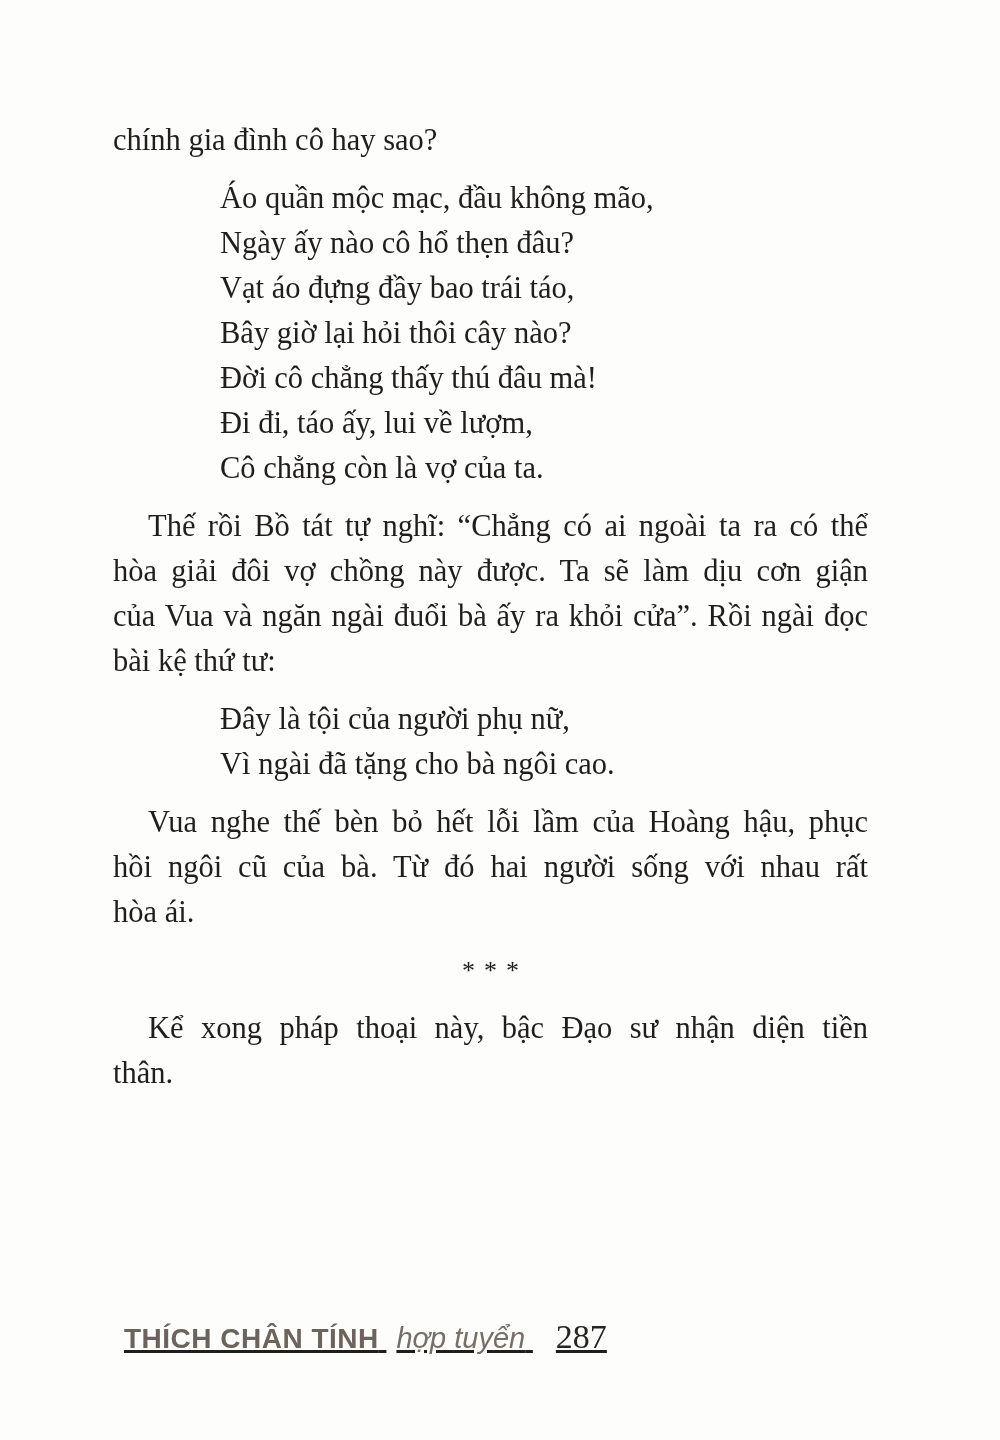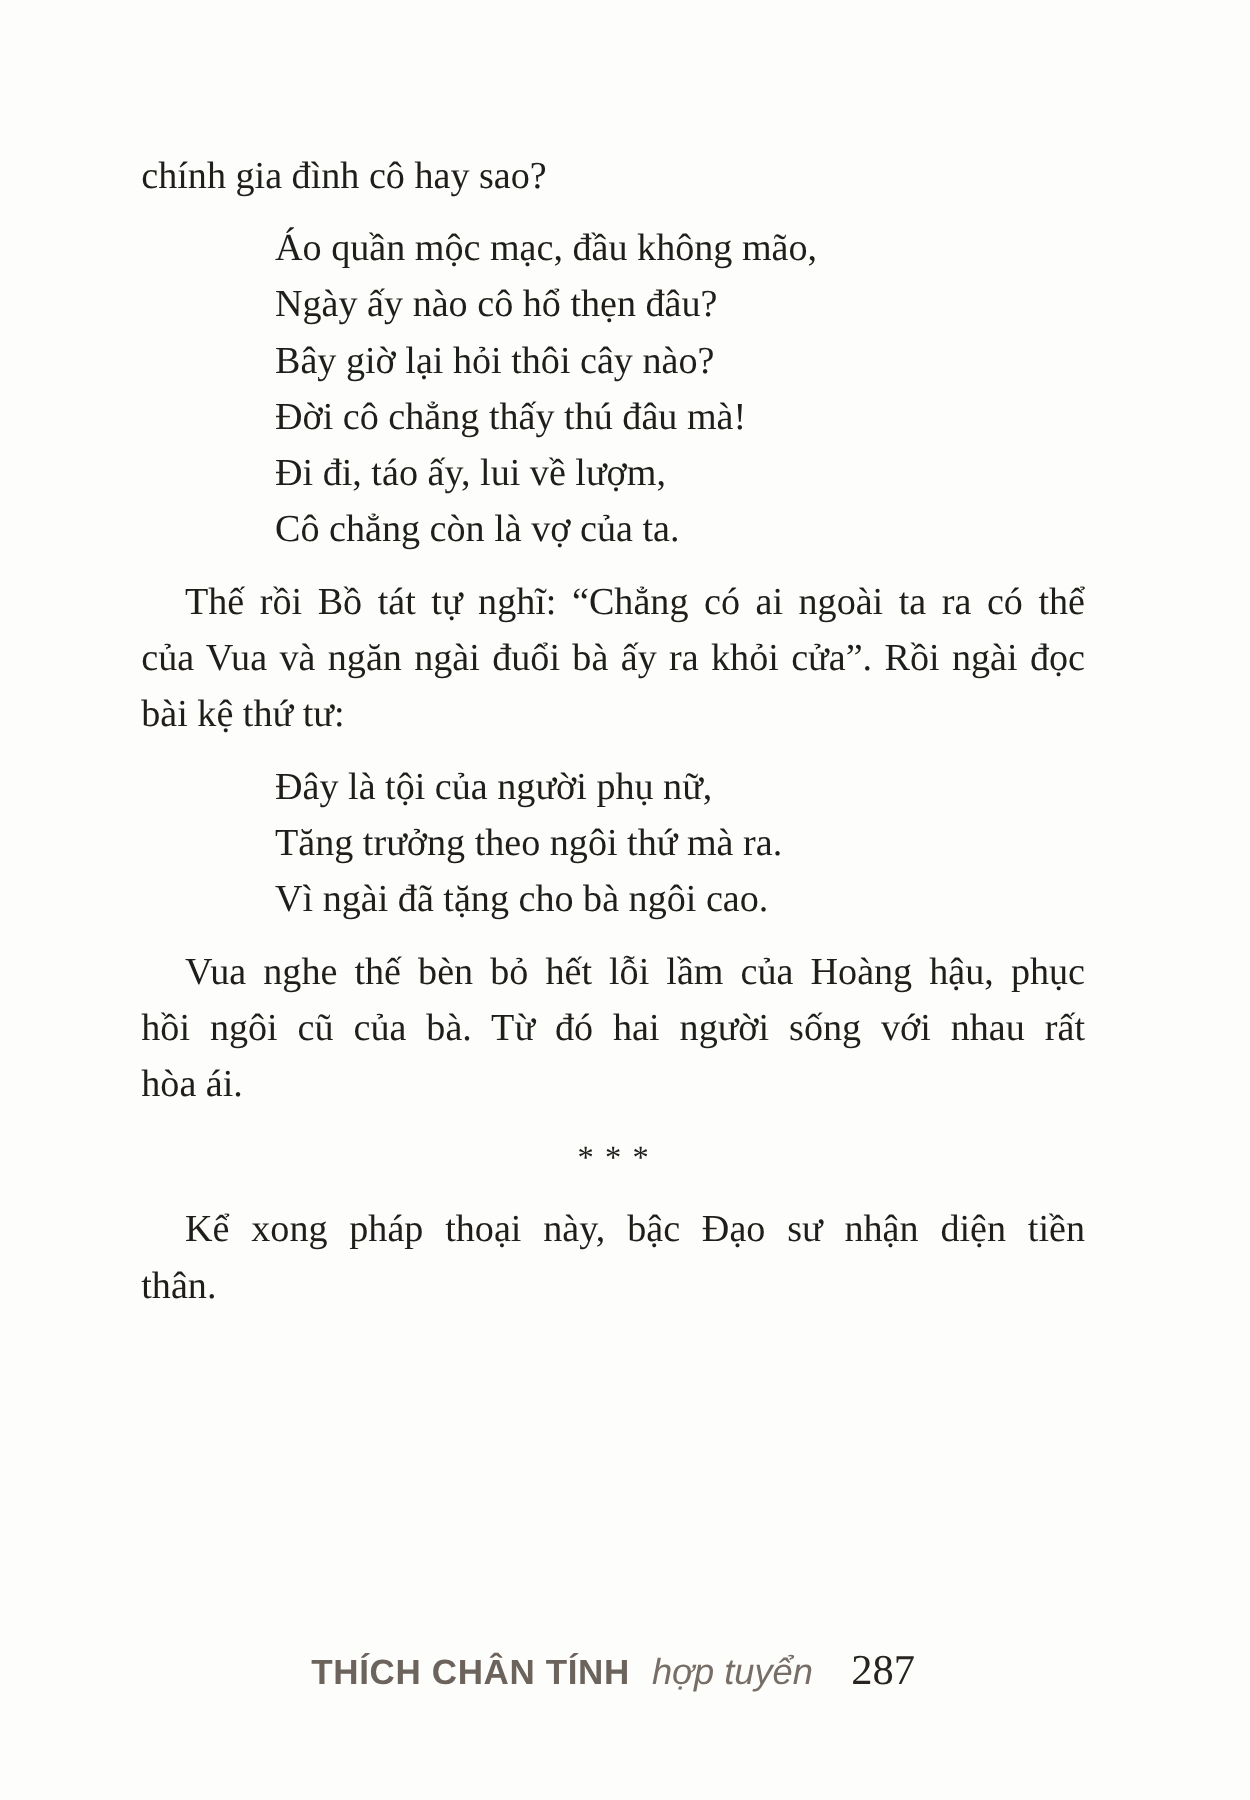--- a/index.html
+++ b/index.html
@@ -35,22 +35,23 @@
   .verse { padding-left: 107px; }
   .separator { text-align: center; }
   .line.sep {
     font-size: 26px;
     letter-spacing: 9px;
     padding-left: 9px; 
     line-height: 45px;
   }
   .footer {
     position: absolute;
-    top: 1314px; left: 113px; width: 755px;
-    text-align: center;
+    top: 1314px; left: 124px; width: 755px;
+    text-align: left;
+    text-decoration: underline;
   }
   .footer span { vertical-align: baseline; }
   .footer-author {
     font-family: "Liberation Sans", sans-serif;
     font-weight: 700;
     font-size: 28px;
     letter-spacing: 0.5px;
     color: #6b635c;
   }
   .footer-series {
@@ -72,33 +73,34 @@
 <body>
 
 <main class="page">
   <div class="content" id="content">
       <div class="block paragraph">
         <div class="line">chính gia đình cô hay sao?</div>
       </div>
       <div class="block verse">
         <div class="line">Áo quần mộc mạc, đầu không mão,</div>
         <div class="line">Ngày ấy nào cô hổ thẹn đâu?</div>
+        <div class="line">Vạt áo đựng đầy bao trái táo,</div>
         <div class="line">Bây giờ lại hỏi thôi cây nào?</div>
         <div class="line">Đời cô chẳng thấy thú đâu mà!</div>
         <div class="line">Đi đi, táo ấy, lui về lượm,</div>
         <div class="line">Cô chẳng còn là vợ của ta.</div>
       </div>
       <div class="block paragraph">
         <div class="line j fi">Thế rồi Bồ tát tự nghĩ: “Chẳng có ai ngoài ta ra có thể</div>
+        <div class="line j">hòa giải đôi vợ chồng này được. Ta sẽ làm dịu cơn giận</div>
         <div class="line j">của Vua và ngăn ngài đuổi bà ấy ra khỏi cửa”. Rồi ngài đọc</div>
         <div class="line">bài kệ thứ tư:</div>
       </div>
       <div class="block verse">
         <div class="line">Đây là tội của người phụ nữ,</div>
-        <div class="line">Tăng trưởng theo ngôi thứ mà ra.</div>
         <div class="line">Vì ngài đã tặng cho bà ngôi cao.</div>
       </div>
       <div class="block paragraph">
         <div class="line j fi">Vua nghe thế bèn bỏ hết lỗi lầm của Hoàng hậu, phục</div>
         <div class="line j">hồi ngôi cũ của bà. Từ đó hai người sống với nhau rất</div>
         <div class="line">hòa ái.</div>
       </div>
       <div class="block separator">
         <div class="line sep">***</div>
       </div>

